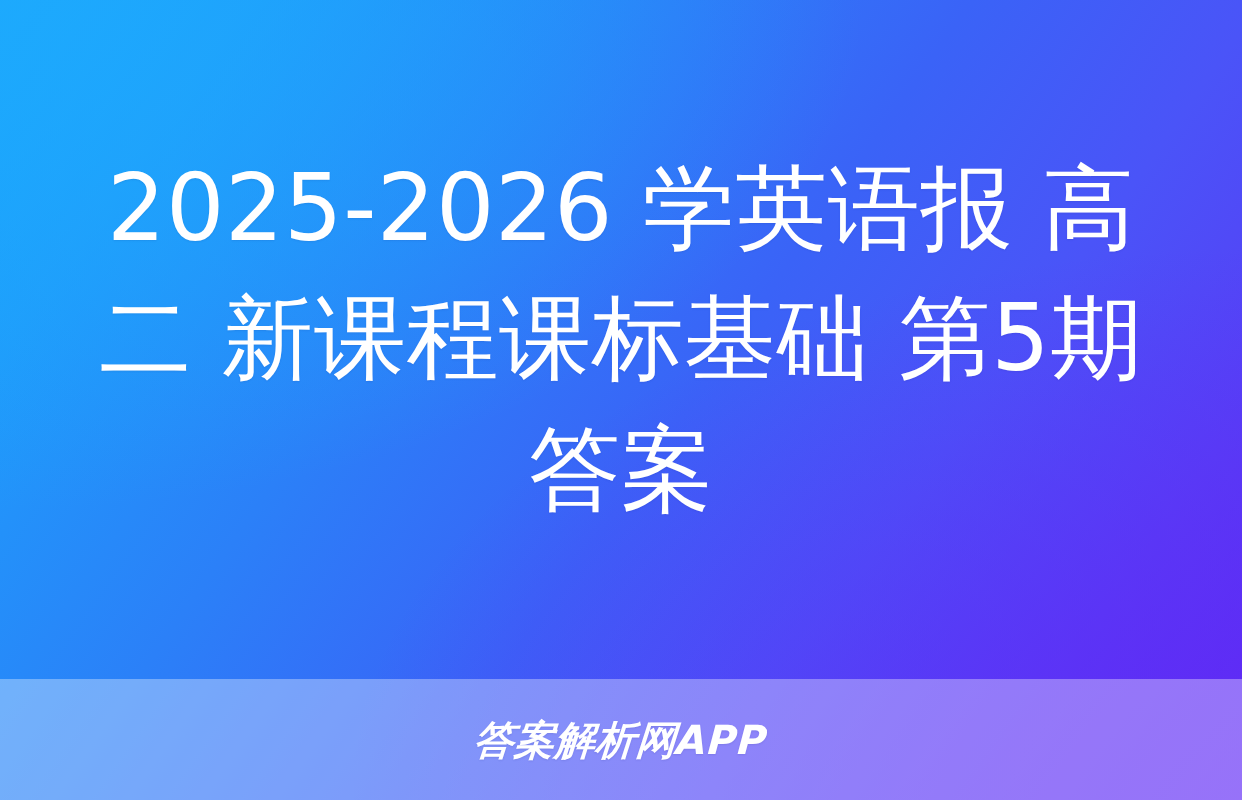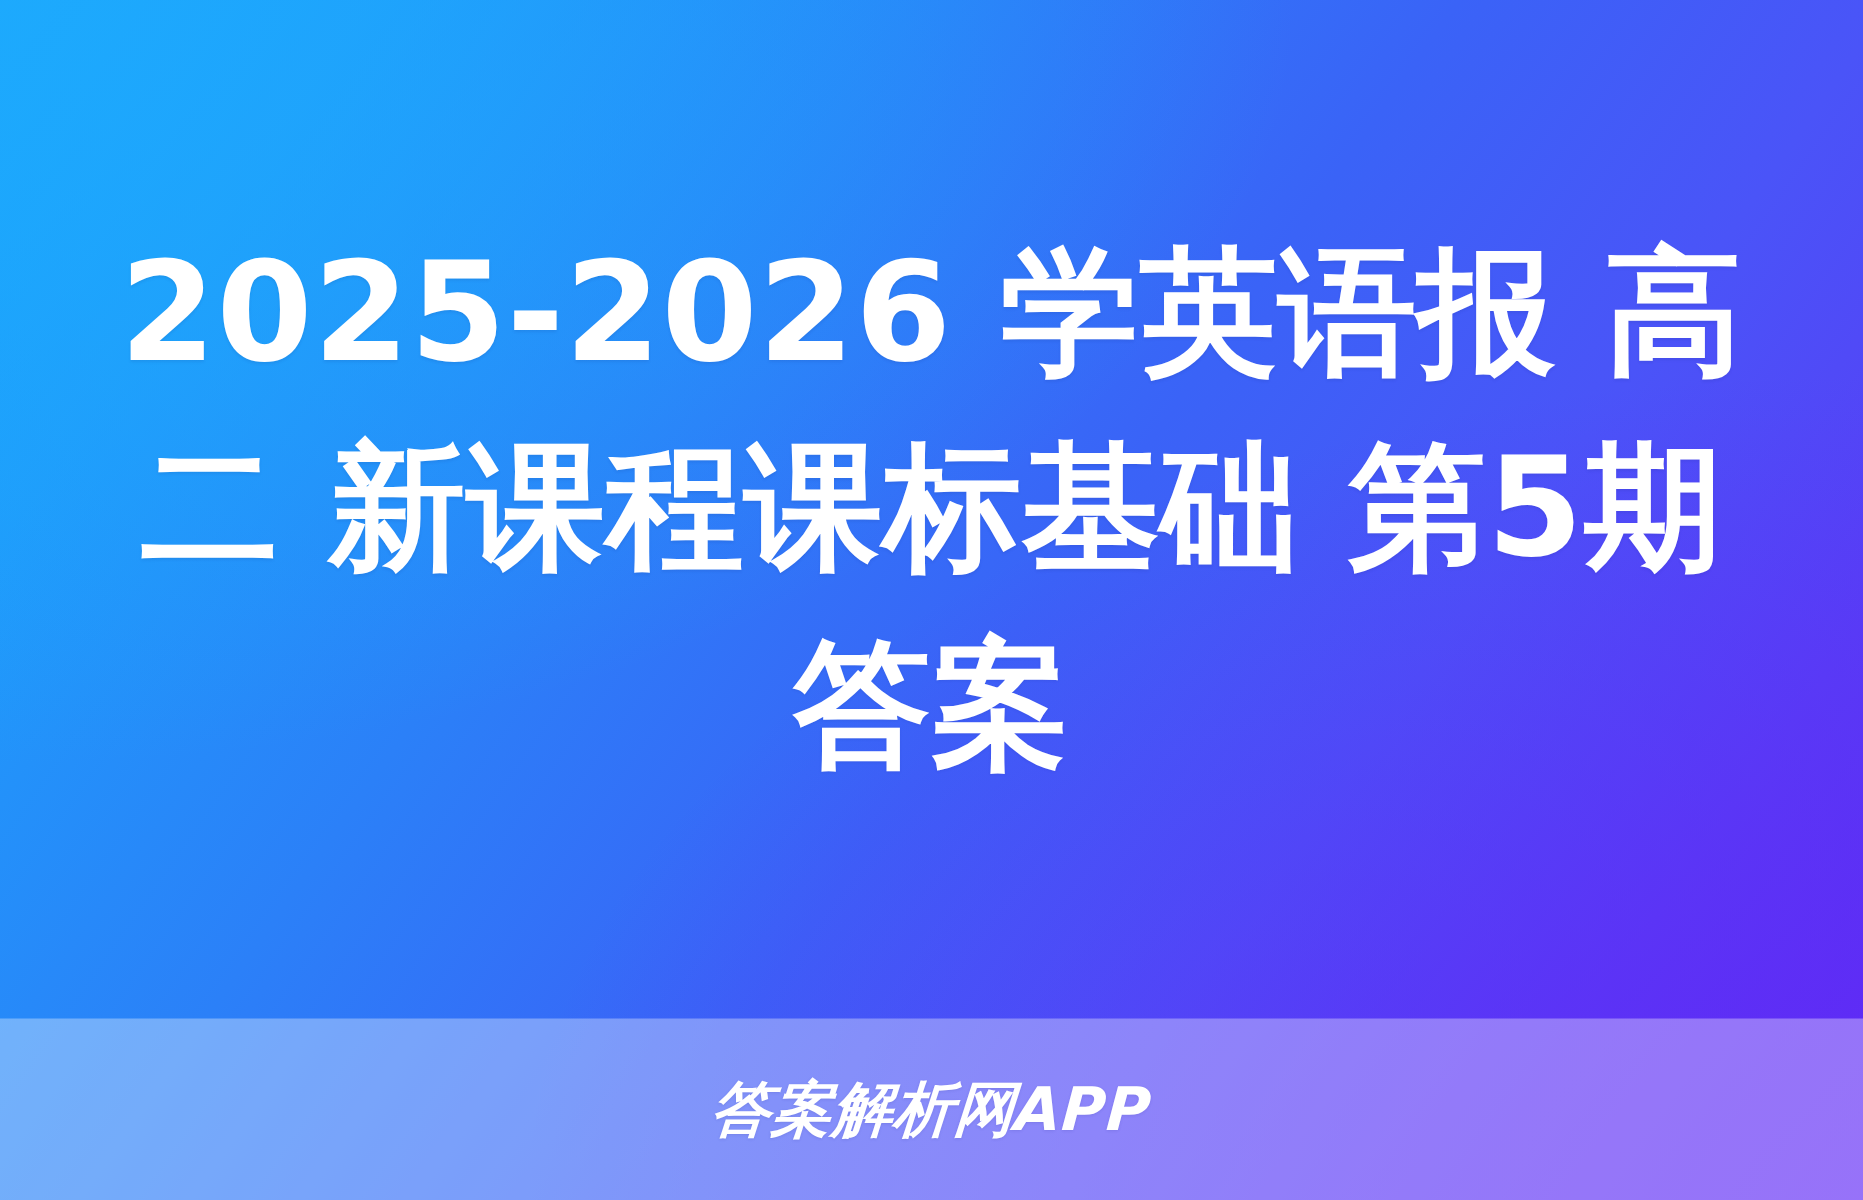--- a/index.html
+++ b/index.html
@@ -55,21 +55,21 @@
     box-sizing: border-box;
     z-index: 2;
   }
 
   .cover-title {
     margin: 0;
     width: 100%;
     text-align: center;
     color: #ffffff;
     font-family: "DejaVu Sans", "Liberation Sans", sans-serif;
-    font-weight: 700;
+    font-weight: 400;
     font-size: 92px;
     line-height: 1.42;
     letter-spacing: 0.5px;
     word-break: break-all;
     text-shadow: 0 1px 2px rgba(20, 40, 120, 0.10);
   }
 
   
   .footer-band {
     position: absolute;

